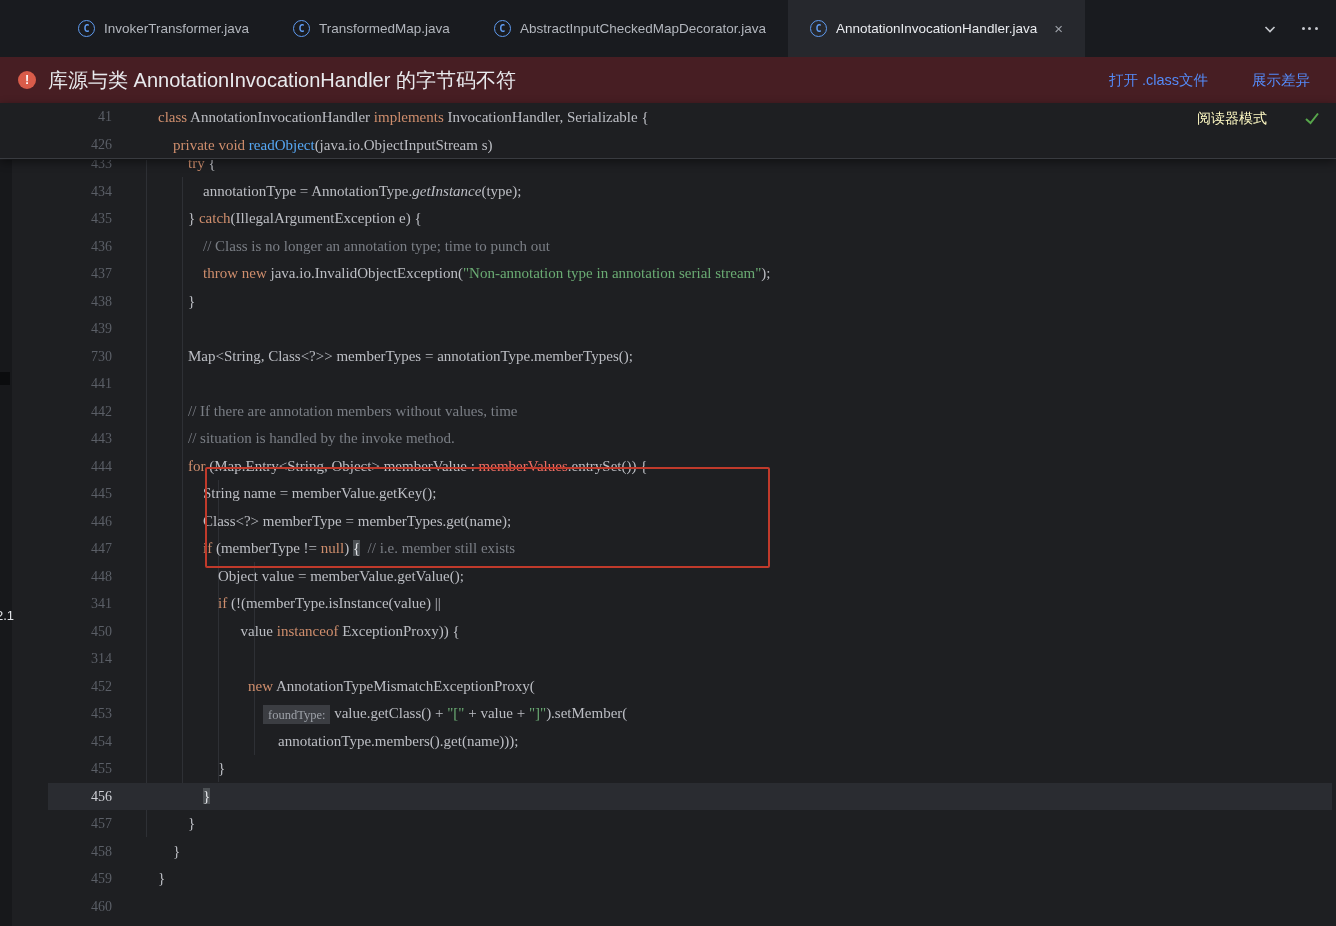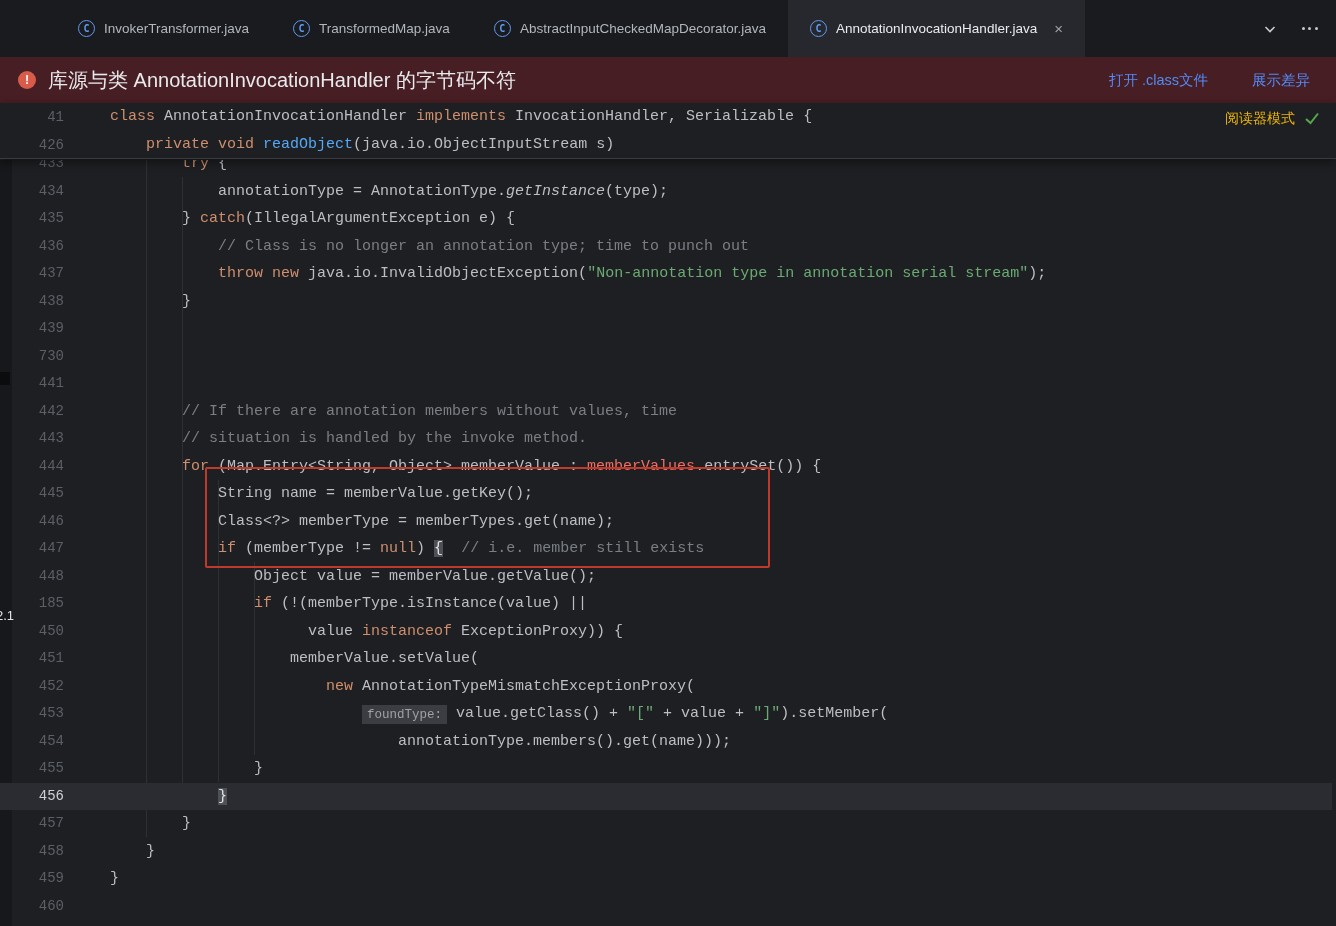--- a/index.html
+++ b/index.html
@@ -38,21 +38,21 @@
   
   .editor { position: relative; height: 823px; background: var(--editor-bg, #1e1f22); }
   .sticky { position: relative; z-index: 5; height: 56px; background: var(--editor-bg, #1e1f22);
             border-bottom: 1px solid var(--sticky-border, #393b40);
             box-shadow: 0 3px 9px rgba(0,0,0,.45); }
   .sticky .code-line { height: 28px; line-height: 28px; }
   .code-area { position: absolute; top: 57px; left: 0; right: 0; bottom: 0; overflow: hidden; }
   .lines { position: absolute; top: -10px; left: 0; right: 4px; z-index: 2; }
 
   .code-line { display: flex; height: 27.5px; line-height: 27.5px; white-space: pre;
-               font-family: Liberation Mono, monospace; font-size: 15px; }
+               font-family: Liberation Serif, serif; font-size: 15px; margin-left: 48px; }
   .ln { flex: 0 0 64px; text-align: right; font-size: 14px; color: var(--ln, #5b5f67); }
   .code { padding-left: 46px; color: var(--fg, #bcbec4); }
   .code-line.current { background: var(--caret-line, #2a2c31); }
   .code-line.current .ln { color: var(--ln-active, #ced0d6); }
 
   .tk-pl  { color: var(--fg, #bcbec4); }
   .tk-kw  { color: var(--kw, #cf8e6d); }
   .tk-cmt { color: var(--cmt, #7a7e85); }
   .tk-str { color: var(--str, #6aab73); }
   .tk-mth { color: var(--mth, #56a8f5); }
@@ -67,22 +67,22 @@
   .guides { position: absolute; inset: 0; z-index: 1; }
   .guide { position: absolute; width: 1px; background: var(--guide, #2e3035); }
   .bookmark-marker { position: absolute; left: 0; top: 212px; width: 10px; height: 13px;
                      background: #0b0c0e; z-index: 4; }
   .left-label { position: absolute; left: -4px; top: 448px; z-index: 4;
                 color: #e2e4e8; font-size: 13px; font-family: "Liberation Sans", sans-serif; }
   .red-box { position: absolute; left: 205px; top: 307px; width: 565px; height: 101px;
              border: 2px solid var(--redbox, #c03a2b); border-radius: 2px;
              z-index: 6; pointer-events: none; }
 
-  .reader-mode { position: absolute; top: 7px; right: 41px; z-index: 10;
-                 color: #eab308; font-size: 14px; cursor: pointer; }
+  .reader-mode { position: absolute; top: 7px; right: 69px; z-index: 10;
+                 color: #fef9c3; font-size: 14px; cursor: pointer; }
   .inspection-check { position: absolute; top: 6px; right: 15px; z-index: 10; cursor: pointer; }
 </style>
 </head>
 <body>
 
 <div class="app">
 
   <header class="tabbar">
     <div class="tabs">
         <div class="tab">
@@ -139,32 +139,32 @@
           <div class="guide" style="left: 254px; top: 402px; height: 193px;"></div>
         </div>
       <div class="lines">
           <div class="code-line"><span class="ln">433</span><span class="code"><span class="tk-pl">        </span><span class="tk-kw">try</span><span class="tk-pl"> {</span></span></div>
           <div class="code-line"><span class="ln">434</span><span class="code"><span class="tk-pl">            annotationType = AnnotationType.</span><span class="tk-it">getInstance</span><span class="tk-pl">(type);</span></span></div>
           <div class="code-line"><span class="ln">435</span><span class="code"><span class="tk-pl">        } </span><span class="tk-kw">catch</span><span class="tk-pl">(IllegalArgumentException e) {</span></span></div>
           <div class="code-line"><span class="ln">436</span><span class="code"><span class="tk-pl">            </span><span class="tk-cmt">// Class is no longer an annotation type; time to punch out</span></span></div>
           <div class="code-line"><span class="ln">437</span><span class="code"><span class="tk-pl">            </span><span class="tk-kw">throw</span><span class="tk-pl"> </span><span class="tk-kw">new</span><span class="tk-pl"> java.io.InvalidObjectException(</span><span class="tk-str">"Non-annotation type in annotation serial stream"</span><span class="tk-pl">);</span></span></div>
           <div class="code-line"><span class="ln">438</span><span class="code"><span class="tk-pl">        }</span></span></div>
           <div class="code-line"><span class="ln">439</span><span class="code"></span></div>
-          <div class="code-line"><span class="ln">730</span></div>
+          <div class="code-line"><span class="ln">730</span><span class="code"><span class="tk-pl">        Map&lt;String, Class&lt;?&gt;&gt; memberTypes = annotationType.memberTypes();</span></span></div>
           <div class="code-line"><span class="ln">441</span><span class="code"></span></div>
           <div class="code-line"><span class="ln">442</span><span class="code"><span class="tk-pl">        </span><span class="tk-cmt">// If there are annotation members without values, time</span></span></div>
           <div class="code-line"><span class="ln">443</span><span class="code"><span class="tk-pl">        </span><span class="tk-cmt">// situation is handled by the invoke method.</span></span></div>
           <div class="code-line"><span class="ln">444</span><span class="code"><span class="tk-pl">        </span><span class="tk-kw">for</span><span class="tk-pl"> (Map.Entry&lt;String, Object&gt; memberValue : </span><span class="tk-err">memberValues</span><span class="tk-pl">.entrySet()) {</span></span></div>
           <div class="code-line"><span class="ln">445</span><span class="code"><span class="tk-pl">            String name = memberValue.getKey();</span></span></div>
           <div class="code-line"><span class="ln">446</span><span class="code"><span class="tk-pl">            Class&lt;?&gt; memberType = memberTypes.get(name);</span></span></div>
           <div class="code-line"><span class="ln">447</span><span class="code"><span class="tk-pl">            </span><span class="tk-kw">if</span><span class="tk-pl"> (memberType != </span><span class="tk-kw">null</span><span class="tk-pl">) </span><span class="tk-brace">{</span><span class="tk-pl">  </span><span class="tk-cmt">// i.e. member still exists</span></span></div>
           <div class="code-line"><span class="ln">448</span><span class="code"><span class="tk-pl">                Object value = memberValue.getValue();</span></span></div>
-          <div class="code-line"><span class="ln">185</span><span class="code"><span class="tk-pl">                </span><span class="tk-kw">if</span><span class="tk-pl"> (!(memberType.isInstance(value) ||</span></span></div>
+          <div class="code-line"><span class="ln">341</span><span class="code"><span class="tk-pl">                </span><span class="tk-kw">if</span><span class="tk-pl"> (!(memberType.isInstance(value) ||</span></span></div>
           <div class="code-line"><span class="ln">450</span><span class="code"><span class="tk-pl">                      value </span><span class="tk-kw">instanceof</span><span class="tk-pl"> ExceptionProxy)) {</span></span></div>
-          <div class="code-line"><span class="ln">451</span><span class="code"><span class="tk-pl">                    memberValue.setValue(</span></span></div>
+          <div class="code-line"><span class="ln">314</span></div>
           <div class="code-line"><span class="ln">452</span><span class="code"><span class="tk-pl">                        </span><span class="tk-kw">new</span><span class="tk-pl"> AnnotationTypeMismatchExceptionProxy(</span></span></div>
           <div class="code-line"><span class="ln">453</span><span class="code"><span class="tk-pl">                            </span><span class="tk-chip">foundType:</span><span class="tk-pl"> value.getClass() + </span><span class="tk-str">"["</span><span class="tk-pl"> + value + </span><span class="tk-str">"]"</span><span class="tk-pl">).setMember(</span></span></div>
           <div class="code-line"><span class="ln">454</span><span class="code"><span class="tk-pl">                                annotationType.members().get(name)));</span></span></div>
           <div class="code-line"><span class="ln">455</span><span class="code"><span class="tk-pl">                }</span></span></div>
           <div class="code-line current"><span class="ln">456</span><span class="code"><span class="tk-pl">            </span><span class="tk-brace">}</span></span></div>
           <div class="code-line"><span class="ln">457</span><span class="code"><span class="tk-pl">        }</span></span></div>
           <div class="code-line"><span class="ln">458</span><span class="code"><span class="tk-pl">    }</span></span></div>
           <div class="code-line"><span class="ln">459</span><span class="code"><span class="tk-pl">}</span></span></div>
           <div class="code-line"><span class="ln">460</span><span class="code"></span></div>
         </div>

